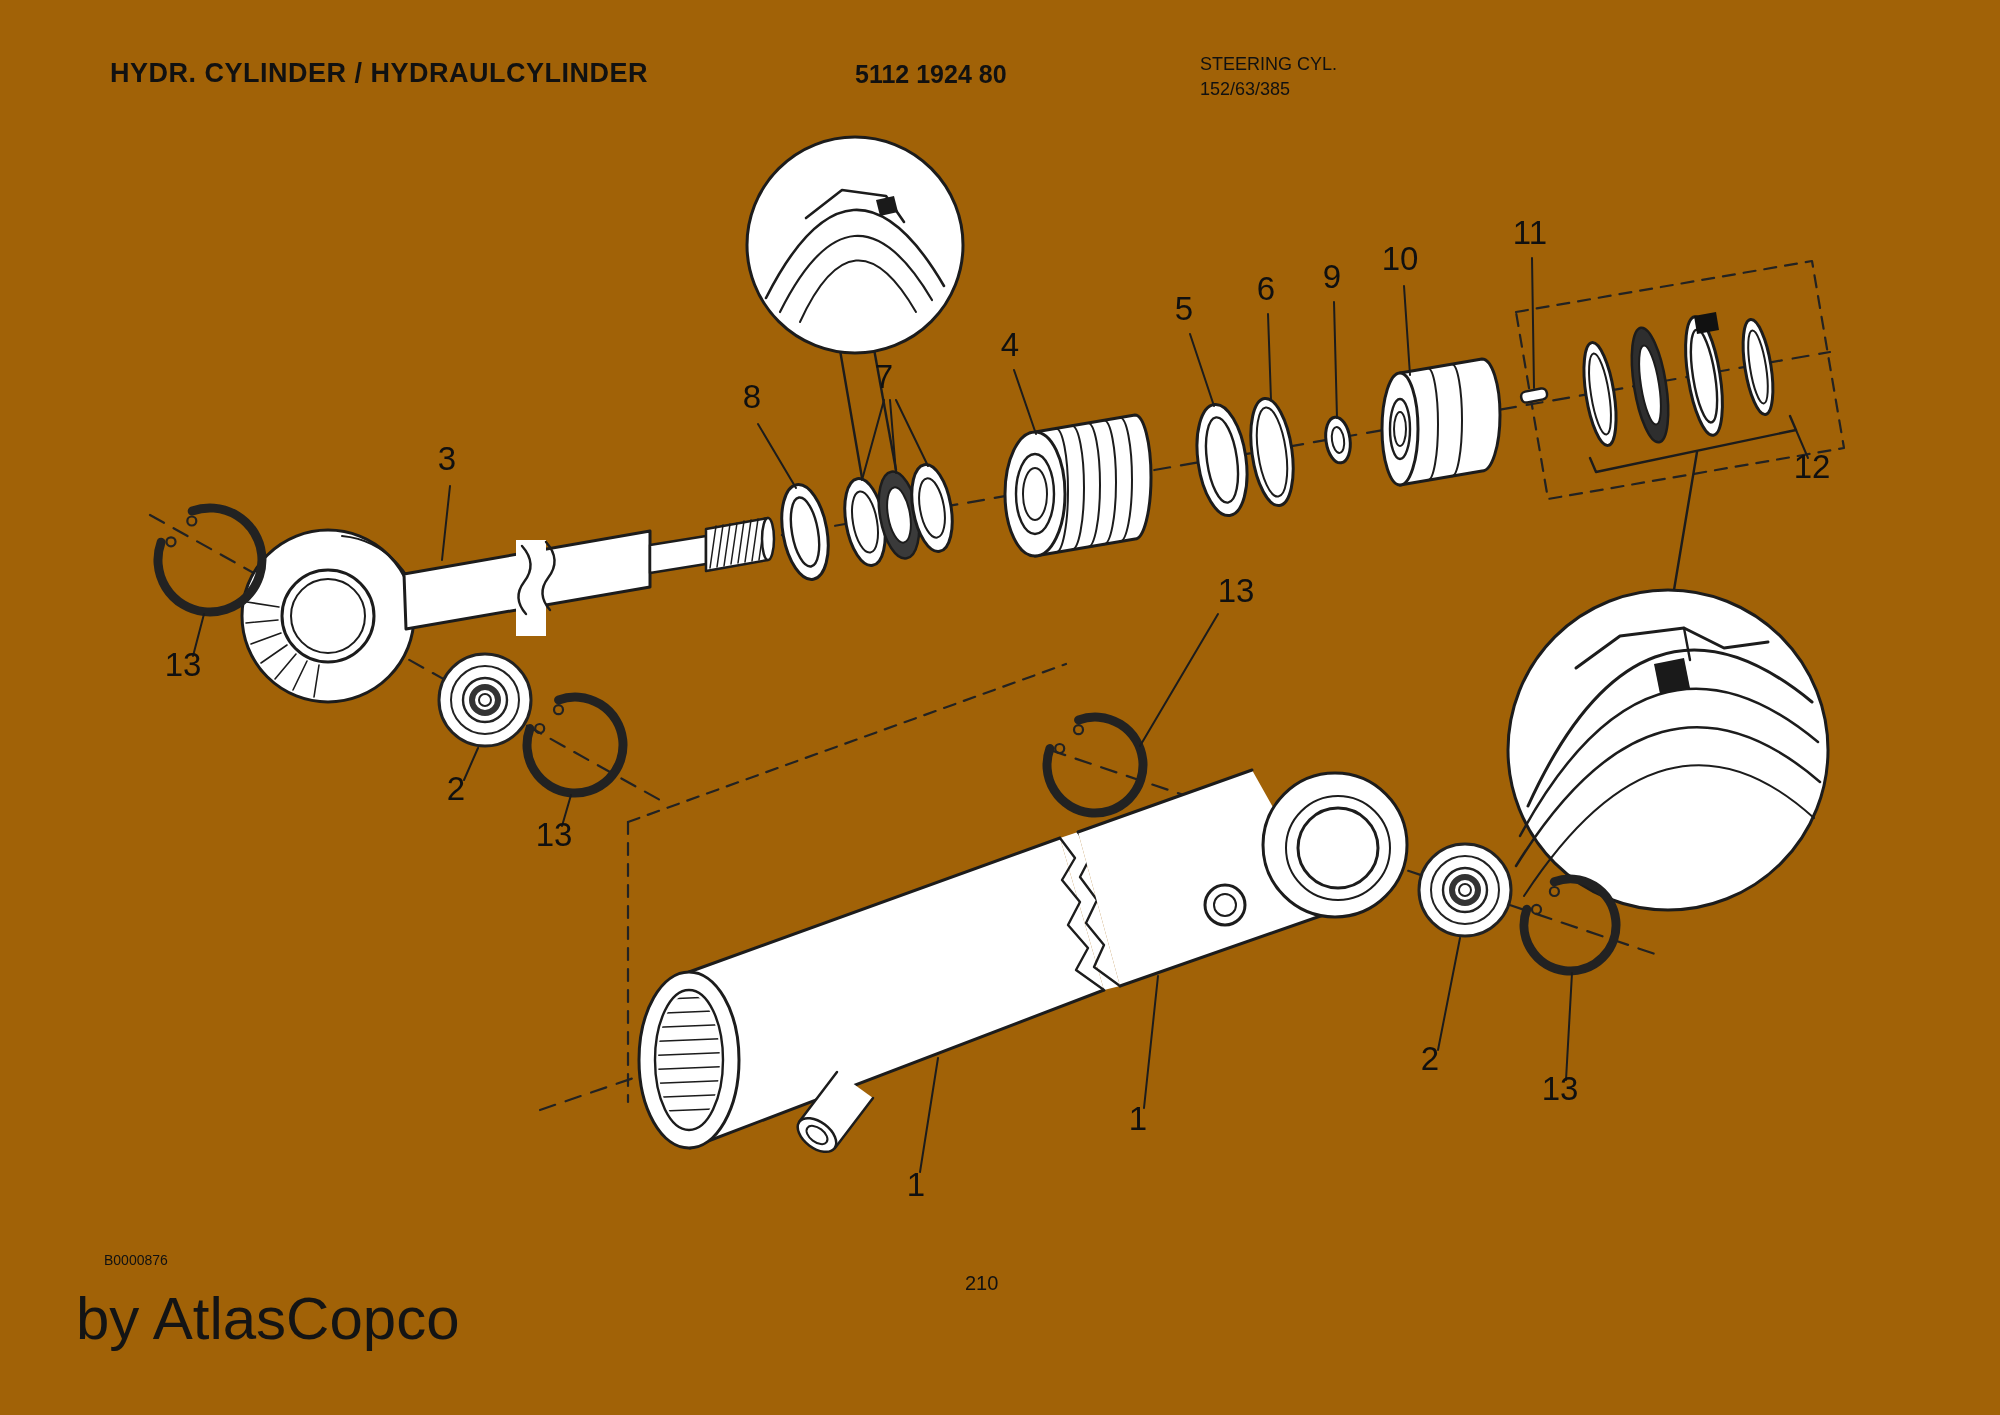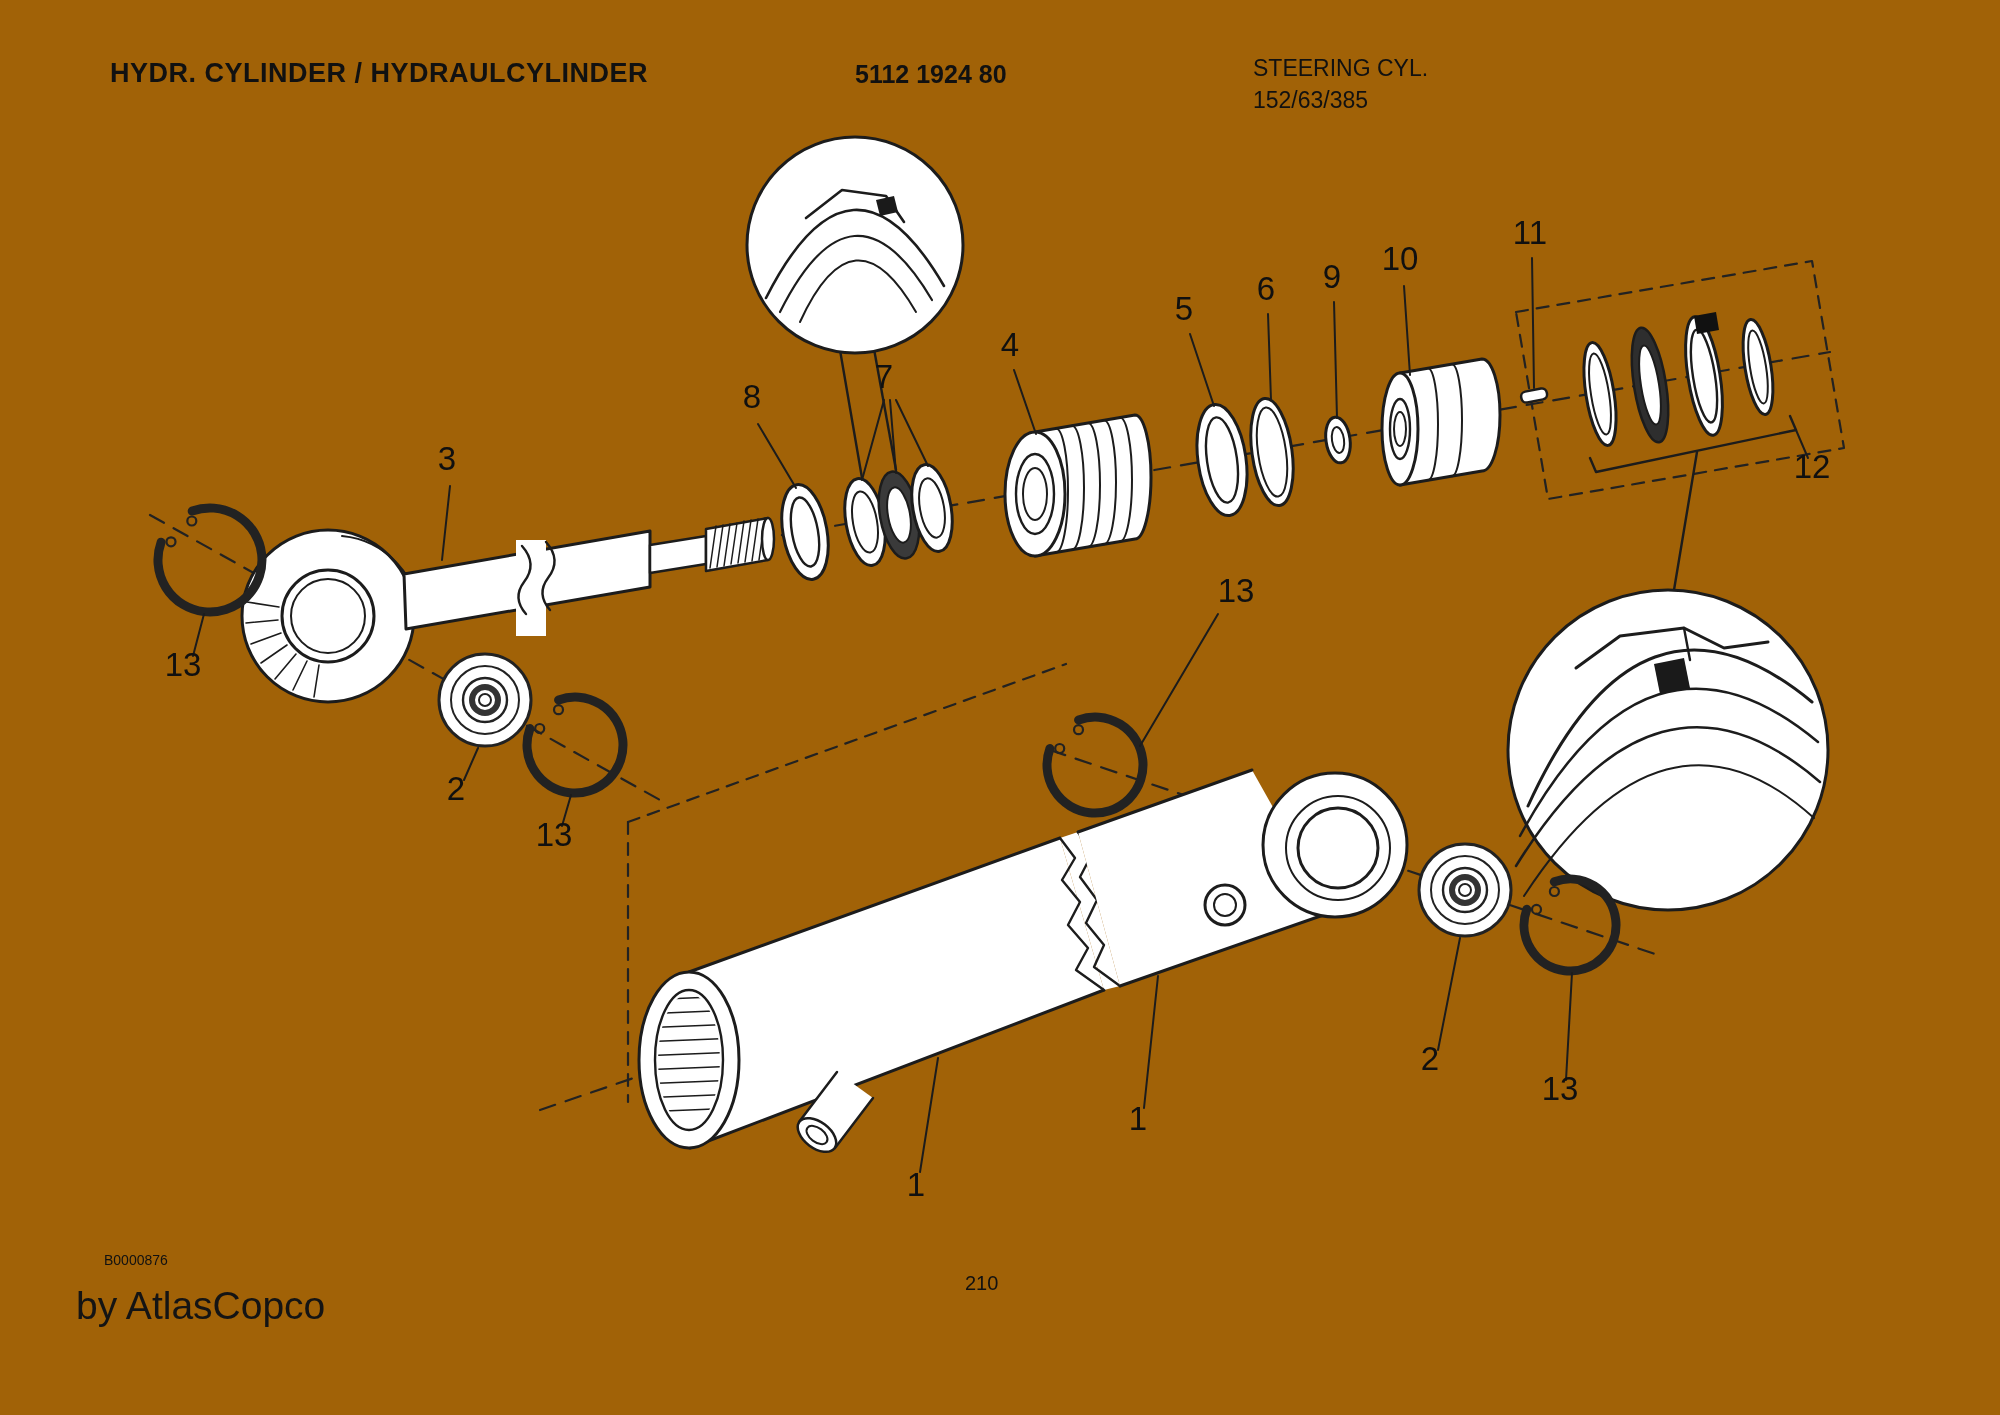--- a/index.html
+++ b/index.html
@@ -13,35 +13,35 @@
   }
   .hdr-title{
     position:absolute;left:110px;top:58px;
     font-size:27px;font-weight:bold;letter-spacing:.5px;white-space:nowrap;
   }
   .hdr-number{
     position:absolute;left:855px;top:60px;
     font-size:25px;font-weight:bold;white-space:nowrap;
   }
   .hdr-right{
-    position:absolute;left:1253px;top:52px;
-    font-size:23px;line-height:1.4;white-space:nowrap;
+    position:absolute;left:1200px;top:52px;
+    font-size:18px;line-height:1.4;white-space:nowrap;
   }
   .ftr-code{
     position:absolute;left:104px;top:1252px;
     font-size:14px;
   }
   .ftr-page{
     position:absolute;left:965px;top:1272px;
     font-size:20px;
     text-align:center;
   }
   .watermark{
     position:absolute;left:76px;top:1284px;
-    font-size:39px;color:#141414;white-space:nowrap;
+    font-size:60px;color:#141414;white-space:nowrap;
   }
   svg.diagram{position:absolute;left:0;top:0;}
   svg .callout{
     font-family:"Liberation Sans", sans-serif;
     font-size:33px;fill:#101010;
   }
 </style>
 </head>
 <body>
 

